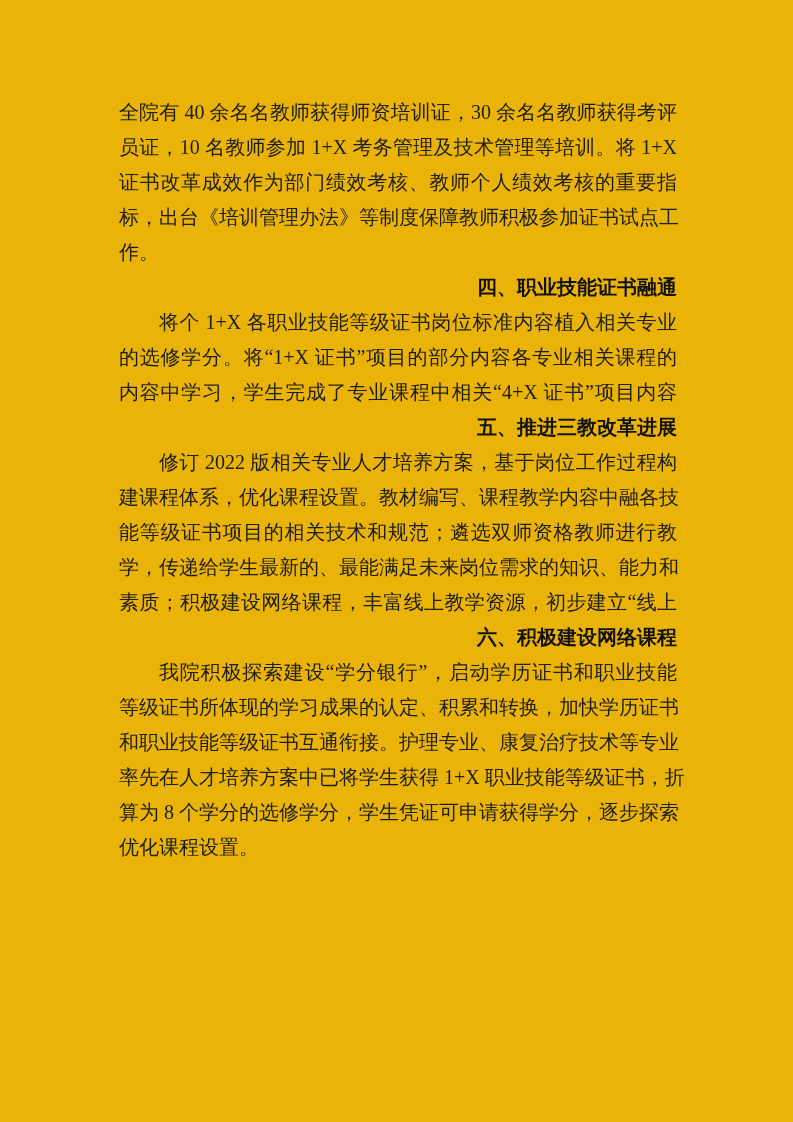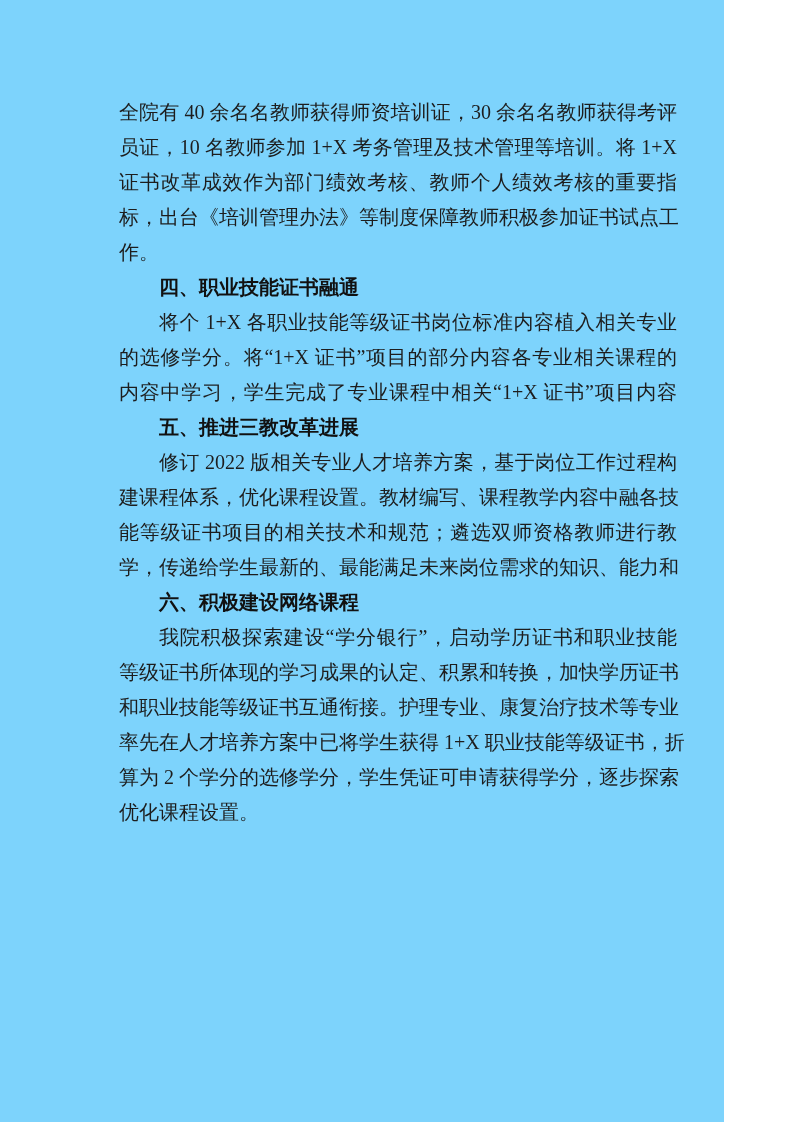--- a/index.html
+++ b/index.html
@@ -2,23 +2,23 @@
 <html><head>
 <meta charset="utf-8">
 <style>
   html, body {
     margin: 0;
     padding: 0;
     background: #ffffff;
   }
   .page {
     position: relative;
-    width: 724px;
+    width: 793px;
     height: 1122px;
-    background: #7dd3fc;
+    background: #eab308;
     overflow: hidden;
     font-family: "Liberation Serif", "DejaVu Serif", serif;
   }
   .doc-body {
     position: absolute;
     left: 119px;
     top: 95px;
     width: 558px;
     color: #1d1d1d;
     font-size: 20px;
@@ -33,43 +33,44 @@
     text-align: left;
     text-align-last: left;
   }
   .line.indent {
     text-indent: 2em;
   }
   .heading {
     font-weight: bold;
     text-indent: 2em;
     color: #111111;
-    text-align: left;
+    text-align: right;
   }
 </style>
 </head>
 <body>
 
 <div class="page">
   <div class="doc-body">
       <div class="line">全院有 40 余名名教师获得师资培训证，30 余名名教师获得考评</div>
       <div class="line">员证，10 名教师参加 1+X 考务管理及技术管理等培训。将 1+X</div>
       <div class="line">证书改革成效作为部门绩效考核、教师个人绩效考核的重要指</div>
       <div class="line">标，出台《培训管理办法》等制度保障教师积极参加证书试点工</div>
       <div class="line last">作。</div>
       <div class="heading">四、职业技能证书融通</div>
       <div class="line indent">将个 1+X 各职业技能等级证书岗位标准内容植入相关专业</div>
       <div class="line">的选修学分。将“1+X 证书”项目的部分内容各专业相关课程的</div>
-      <div class="line">内容中学习，学生完成了专业课程中相关“1+X 证书”项目内容</div>
+      <div class="line">内容中学习，学生完成了专业课程中相关“4+X 证书”项目内容</div>
       <div class="heading">五、推进三教改革进展</div>
       <div class="line indent">修订 2022 版相关专业人才培养方案，基于岗位工作过程构</div>
       <div class="line">建课程体系，优化课程设置。教材编写、课程教学内容中融各技</div>
       <div class="line">能等级证书项目的相关技术和规范；遴选双师资格教师进行教</div>
       <div class="line">学，传递给学生最新的、最能满足未来岗位需求的知识、能力和</div>
+      <div class="line">素质；积极建设网络课程，丰富线上教学资源，初步建立“线上</div>
       <div class="heading">六、积极建设网络课程</div>
       <div class="line indent">我院积极探索建设“学分银行”，启动学历证书和职业技能</div>
       <div class="line">等级证书所体现的学习成果的认定、积累和转换，加快学历证书</div>
       <div class="line">和职业技能等级证书互通衔接。护理专业、康复治疗技术等专业</div>
       <div class="line">率先在人才培养方案中已将学生获得 1+X 职业技能等级证书，折</div>
-      <div class="line">算为 2 个学分的选修学分，学生凭证可申请获得学分，逐步探索</div>
+      <div class="line">算为 8 个学分的选修学分，学生凭证可申请获得学分，逐步探索</div>
       <div class="line last">优化课程设置。</div>
     </div>
 </div>
 
 </body></html>

